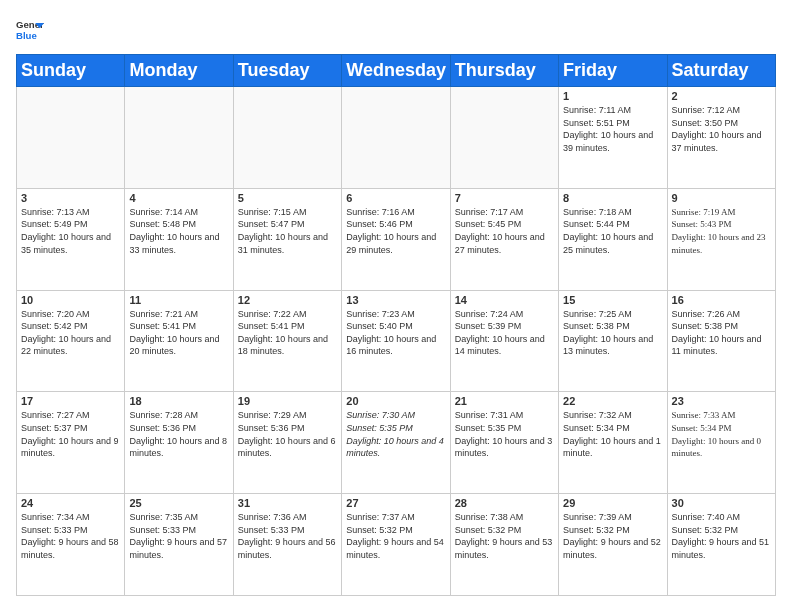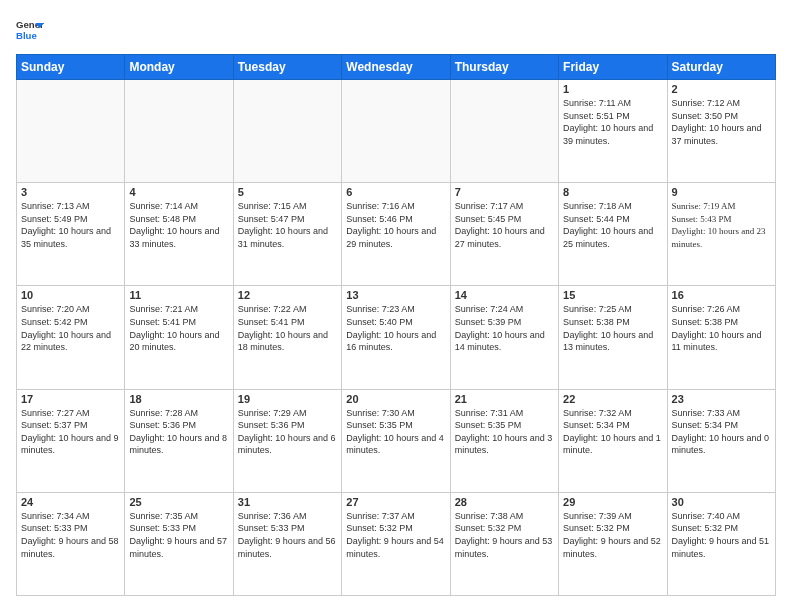--- a/index.html
+++ b/index.html
@@ -47,21 +47,21 @@
     .calendar {
       flex: 1;
       border: 1px solid #ccc;
       border-collapse: collapse;
       width: 100%;
       table-layout: fixed;
     }
     .calendar th {
       background: #1a73e8;
       color: #fff;
-      font-size: 12px;
+      font-size: 18px;
       padding: 5px 4px;
       text-align: left;
       border: 1px solid #1565c0;
     }
     .calendar td {
       border: 1px solid #ccc;
       vertical-align: top;
       padding: 3px 4px;
       font-size: 9.5px;
       color: #333;
@@ -235,39 +235,39 @@
 Daylight: 10 hours and 8 minutes.</div>
           </td>
           <td>
             <span class="day-num">19</span>
             <div class="day-info" style="white-space: pre-line;">Sunrise: 7:29 AM
 Sunset: 5:36 PM
 Daylight: 10 hours and 6 minutes.</div>
           </td>
           <td>
             <span class="day-num">20</span>
-            <div class="day-info" style="white-space: pre-line;">Sunrise: 7:30 AM
+            <div class="day-info" style="white-space: pre-line; font-style: italic;">Sunrise: 7:30 AM
 Sunset: 5:35 PM
 Daylight: 10 hours and 4 minutes.</div>
           </td>
           <td>
             <span class="day-num">21</span>
             <div class="day-info" style="white-space: pre-line;">Sunrise: 7:31 AM
 Sunset: 5:35 PM
 Daylight: 10 hours and 3 minutes.</div>
           </td>
           <td>
             <span class="day-num">22</span>
             <div class="day-info" style="white-space: pre-line;">Sunrise: 7:32 AM
 Sunset: 5:34 PM
 Daylight: 10 hours and 1 minute.</div>
           </td>
           <td>
             <span class="day-num">23</span>
-            <div class="day-info" style="white-space: pre-line;">Sunrise: 7:33 AM
+            <div class="day-info" style="white-space: pre-line; font-family: Liberation Serif, serif;">Sunrise: 7:33 AM
 Sunset: 5:34 PM
 Daylight: 10 hours and 0 minutes.</div>
           </td>
         </tr>
         <tr>
           <td>
             <span class="day-num">24</span>
             <div class="day-info" style="white-space: pre-line;">Sunrise: 7:34 AM
 Sunset: 5:33 PM
 Daylight: 9 hours and 58 minutes.</div>

